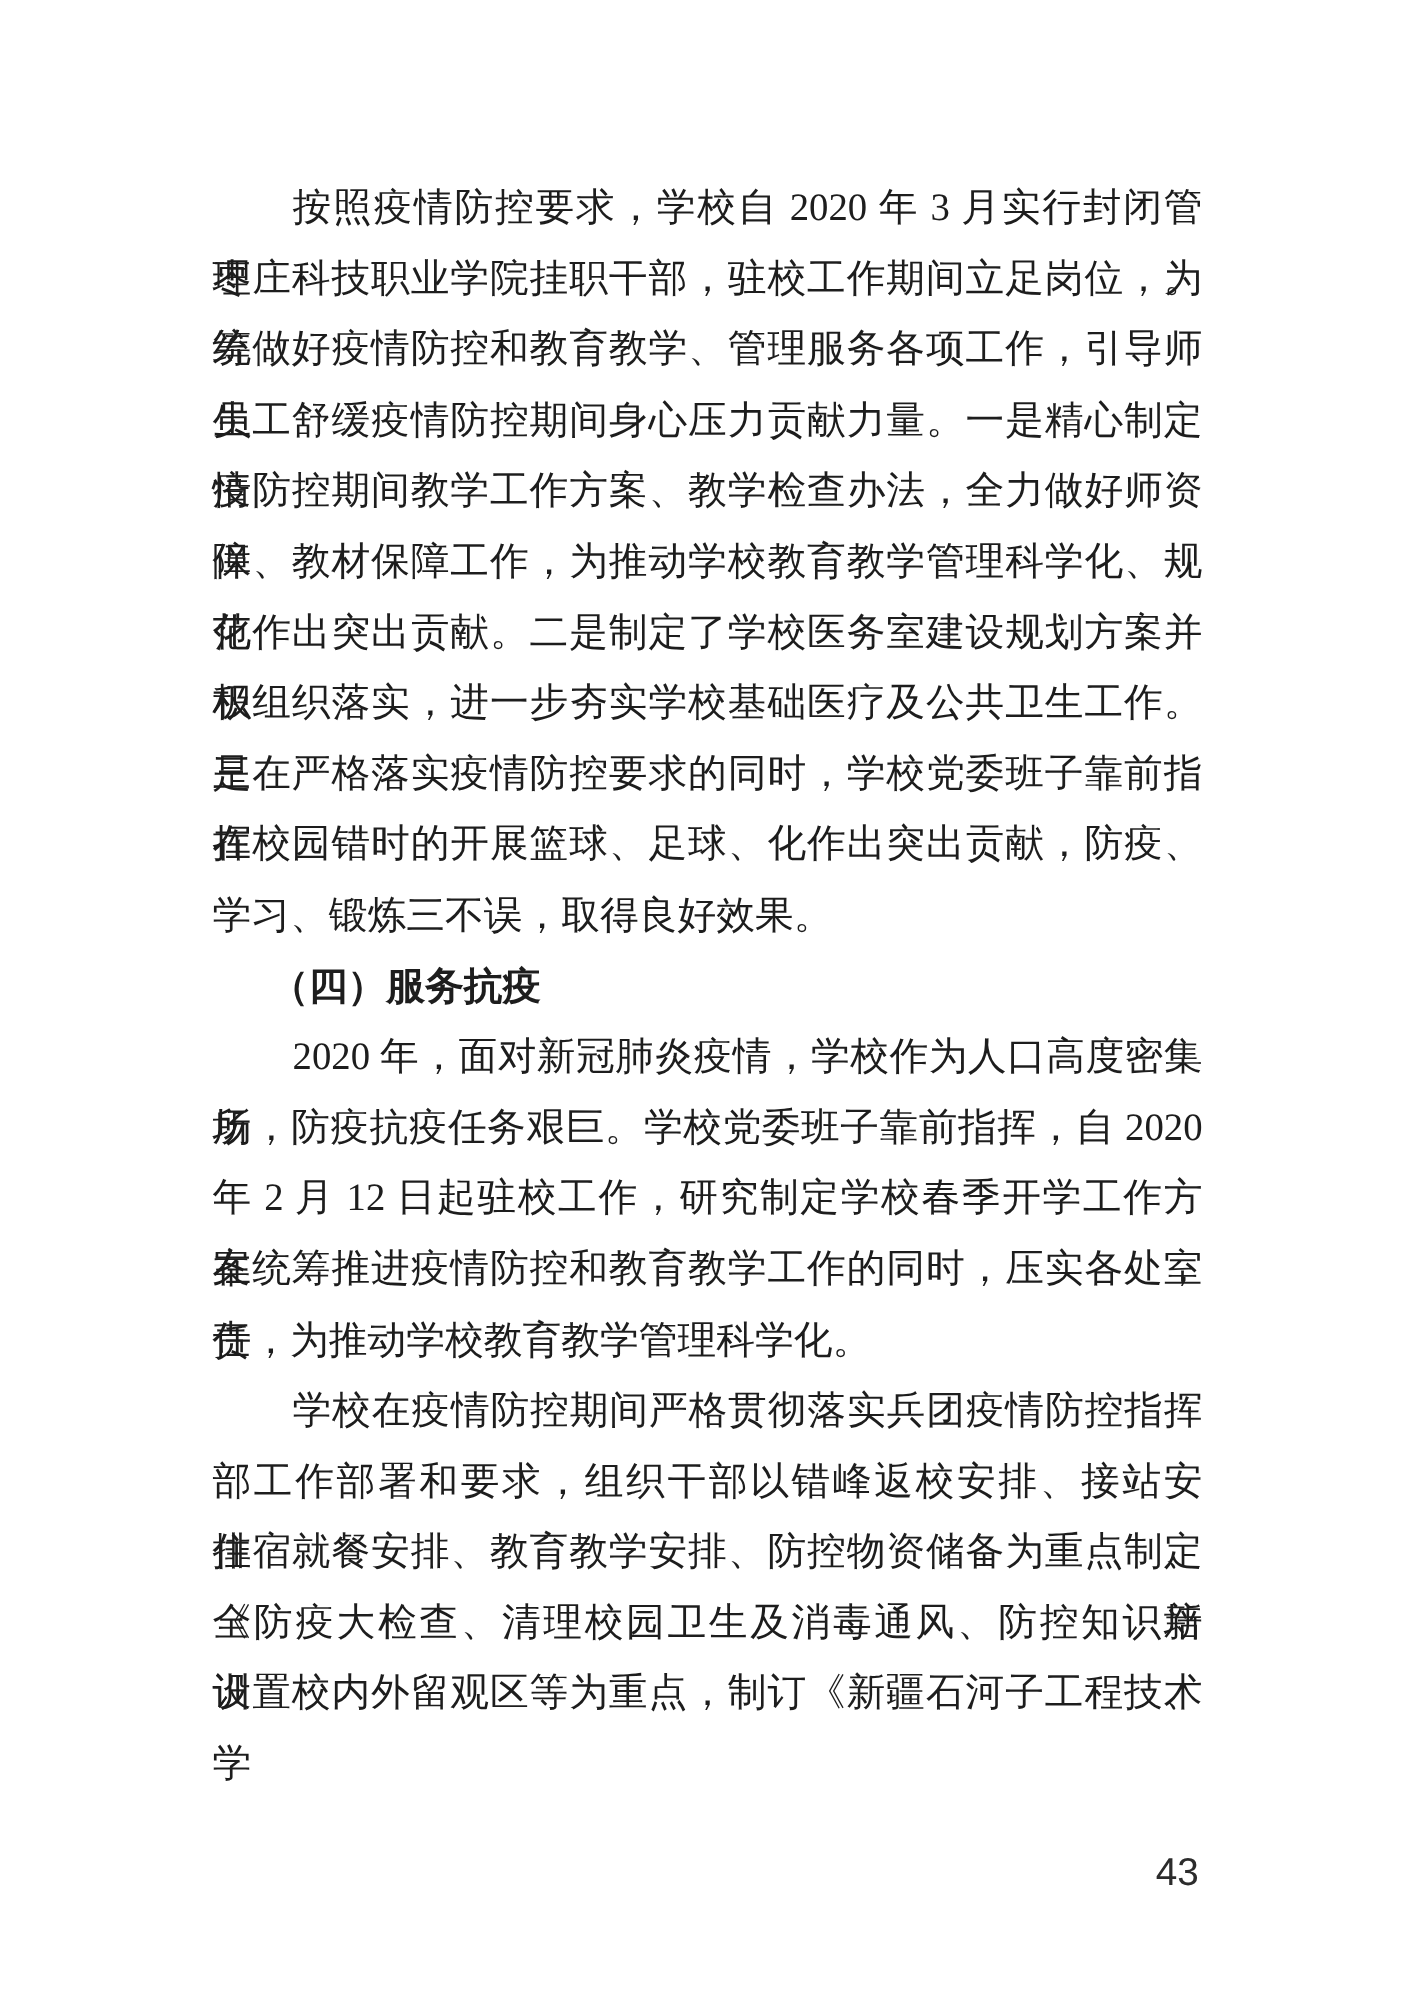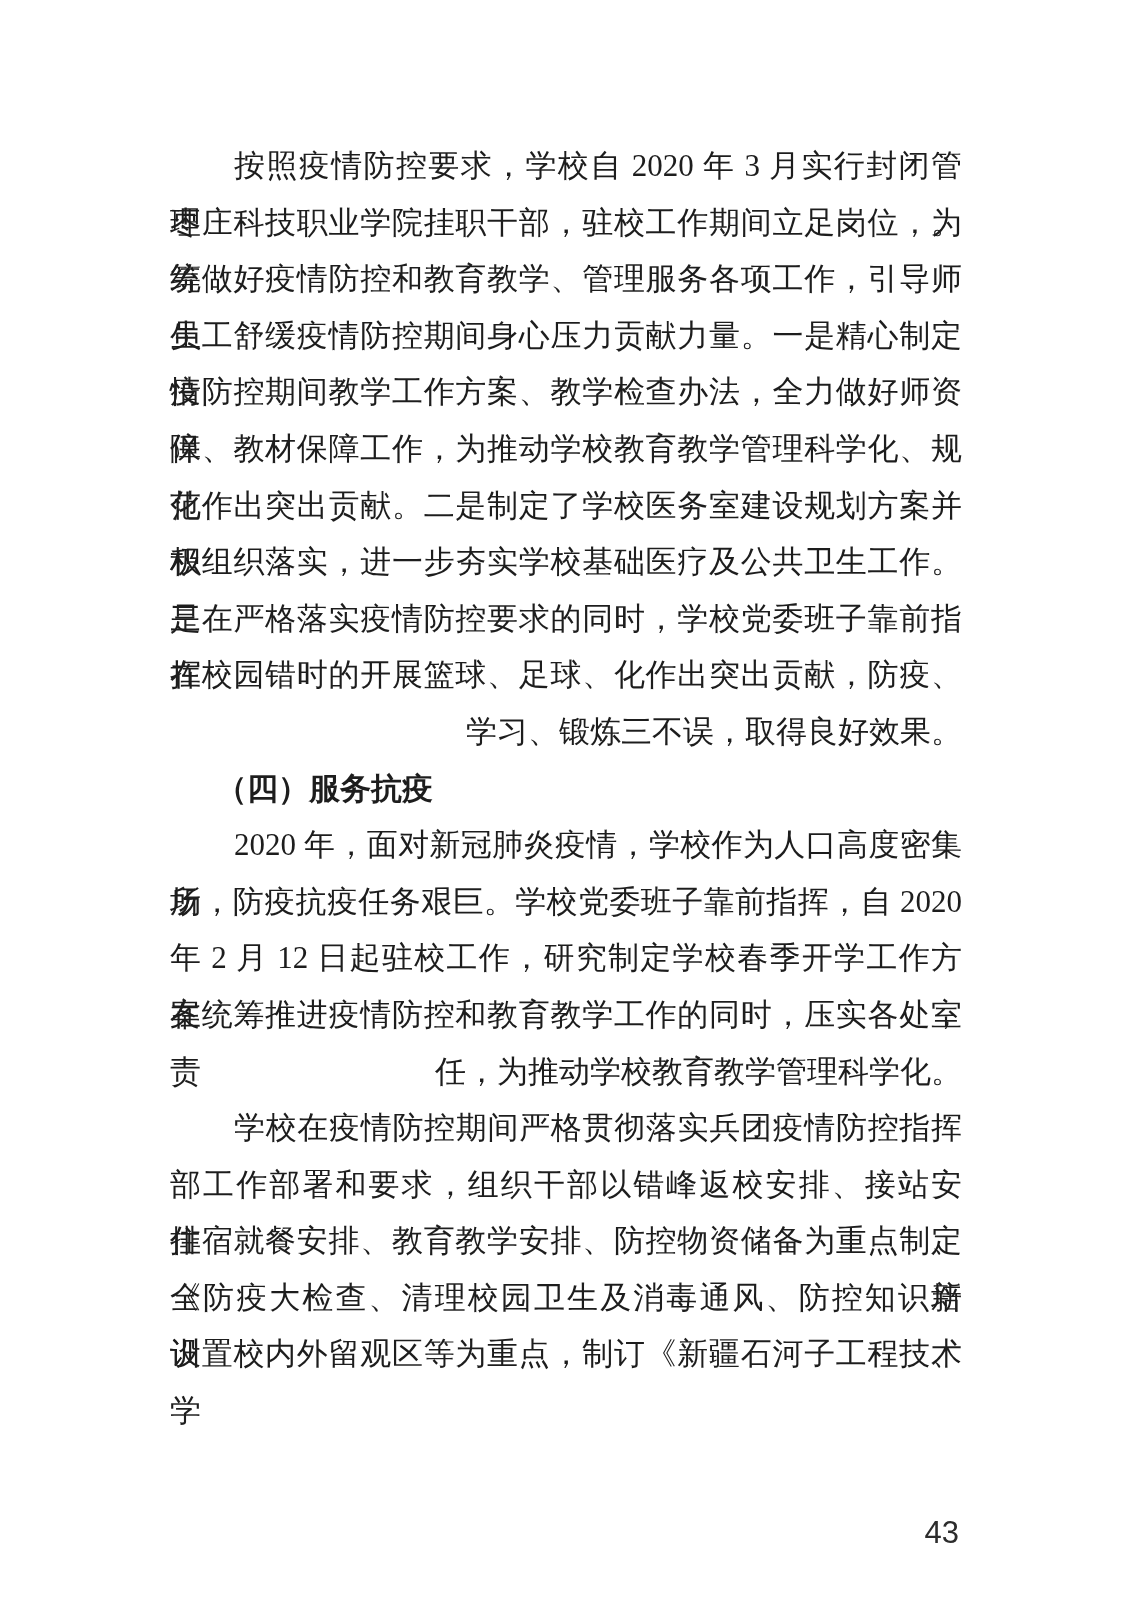--- a/index.html
+++ b/index.html
@@ -33,39 +33,38 @@
     color: #1d1d1d;
   }
   .ln.j {
     white-space: normal;
     text-align: justify;
     text-align-last: justify;
     text-justify: inter-character;
   }
   .ln.end {
     white-space: nowrap;
-    text-align: right;
+    text-align: left;
   }
   .ln.indent { text-indent: 64px; }
   .ln.heading {
     font-weight: 700;
     text-indent: 46px;
     text-align: left;
     text-align-last: left;
     white-space: nowrap;
   }
   .page-number {
     position: absolute;
     top: 1478px;
     right: 172px;
     font-family: "Liberation Sans", "DejaVu Sans", sans-serif;
     font-size: 31px;
     color: #2c2c2c;
     line-height: 40px;
-    margin-top: 35px;
   }
 </style>
 </head>
 <body>
 
 <div class="page">
   <div class="text-block">
 
     <p class="ln j indent">按照疫情防控要求，学校自 2020 年 3 月实行封闭管理。</p>
     <p class="ln j">枣庄科技职业学院挂职干部，驻校工作期间立足岗位，为统</p>

